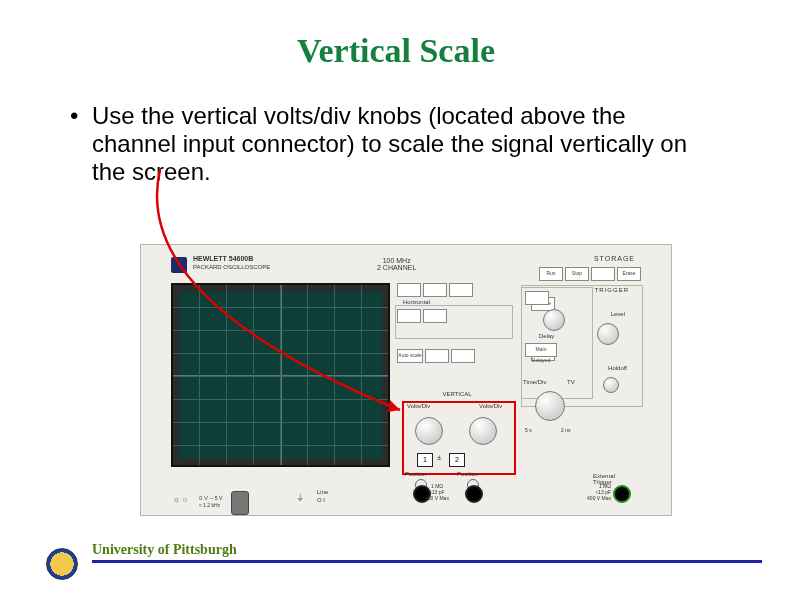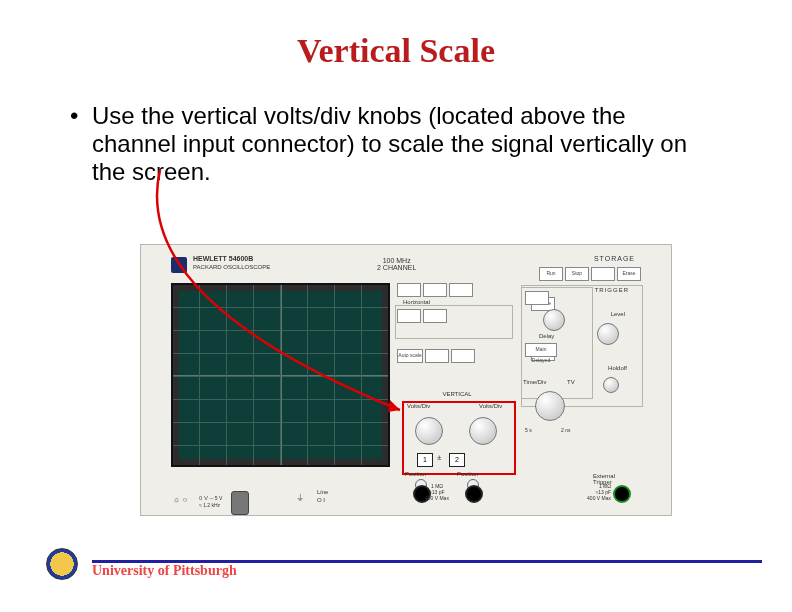--- a/index.html
+++ b/index.html
@@ -1,16 +1,16 @@
 <!DOCTYPE html>
 <html><head>
 <meta charset="utf-8">
 <style>
   html,body{margin:0;padding:0;width:792px;height:612px;background:#fff;font-family:Arial,Helvetica,sans-serif;color:#000;position:relative;overflow:hidden}
-  .title{position:absolute;left:0;right:0;top:32px;text-align:center;font:bold 34px "Times New Roman",serif;color:#b91c1c}
+  .title{position:absolute;left:0;right:0;top:32px;text-align:center;font:bold 34px "Times New Roman",serif;color:#15803d}
   .bullet{position:absolute;left:92px;top:102px;width:600px;font:24px Arial;color:#000}
   .bullet .dot{position:absolute;left:-22px;top:0;font-size:24px}
   .scope-wrap{position:absolute;left:140px;top:244px;width:530px;height:270px;background:#efeee9;border:1px solid #b7b6b0}
   .scope-inner{position:absolute;left:6px;top:6px;right:6px;bottom:6px}
   
   .crt{position:absolute;left:24px;top:32px;width:215px;height:180px;background:#0d3e38;border:2px solid #111;box-shadow:inset 0 0 0 6px #2c2c2c}
   .crt::before,.crt::after{content:"";position:absolute;background:#5a7a76}
   .crt::before{left:0;right:0;top:50%;height:1px}
   .crt::after{top:0;bottom:0;left:50%;width:1px}
   .crt-grid{position:absolute;inset:0;background:
@@ -42,21 +42,21 @@
   
   .arrow-svg{position:absolute;left:0;top:0;pointer-events:none}
   
   .pwr{position:absolute;left:84px;top:240px;width:16px;height:22px;background:#777;border:1px solid #444;border-radius:3px}
   .ac-sym{position:absolute;left:26px;top:244px;font:8px Arial;color:#555}
   .ov{position:absolute;left:52px;top:244px;font:6px Arial;color:#555}
   .probe-ico{position:absolute;left:150px;top:242px;font:9px Arial;color:#555}
   
   .footer-line{position:absolute;left:92px;right:30px;top:560px;height:3px;background:#2020a0}
   .seal{position:absolute;left:46px;top:548px;width:30px;height:30px;border-radius:50%;background:radial-gradient(circle,#f2c84b 55%,#1d3e9e 55%);border:1px solid #333}
-  .univ{position:absolute;left:92px;top:563px;font:bold 14px "Times New Roman";color:#ef4444}
+  .univ{position:absolute;left:92px;top:542px;font:bold 14px "Times New Roman";color:#4d7c0f}
 </style>
 </head>
 <body>
 
 <div class="title">Vertical Scale</div>
 
 <div class="bullet">
   <span class="dot">•</span>
   <span>Use the vertical volts/div knobs (located above the channel input connector) to scale the signal vertically on the screen.</span>
 </div>

